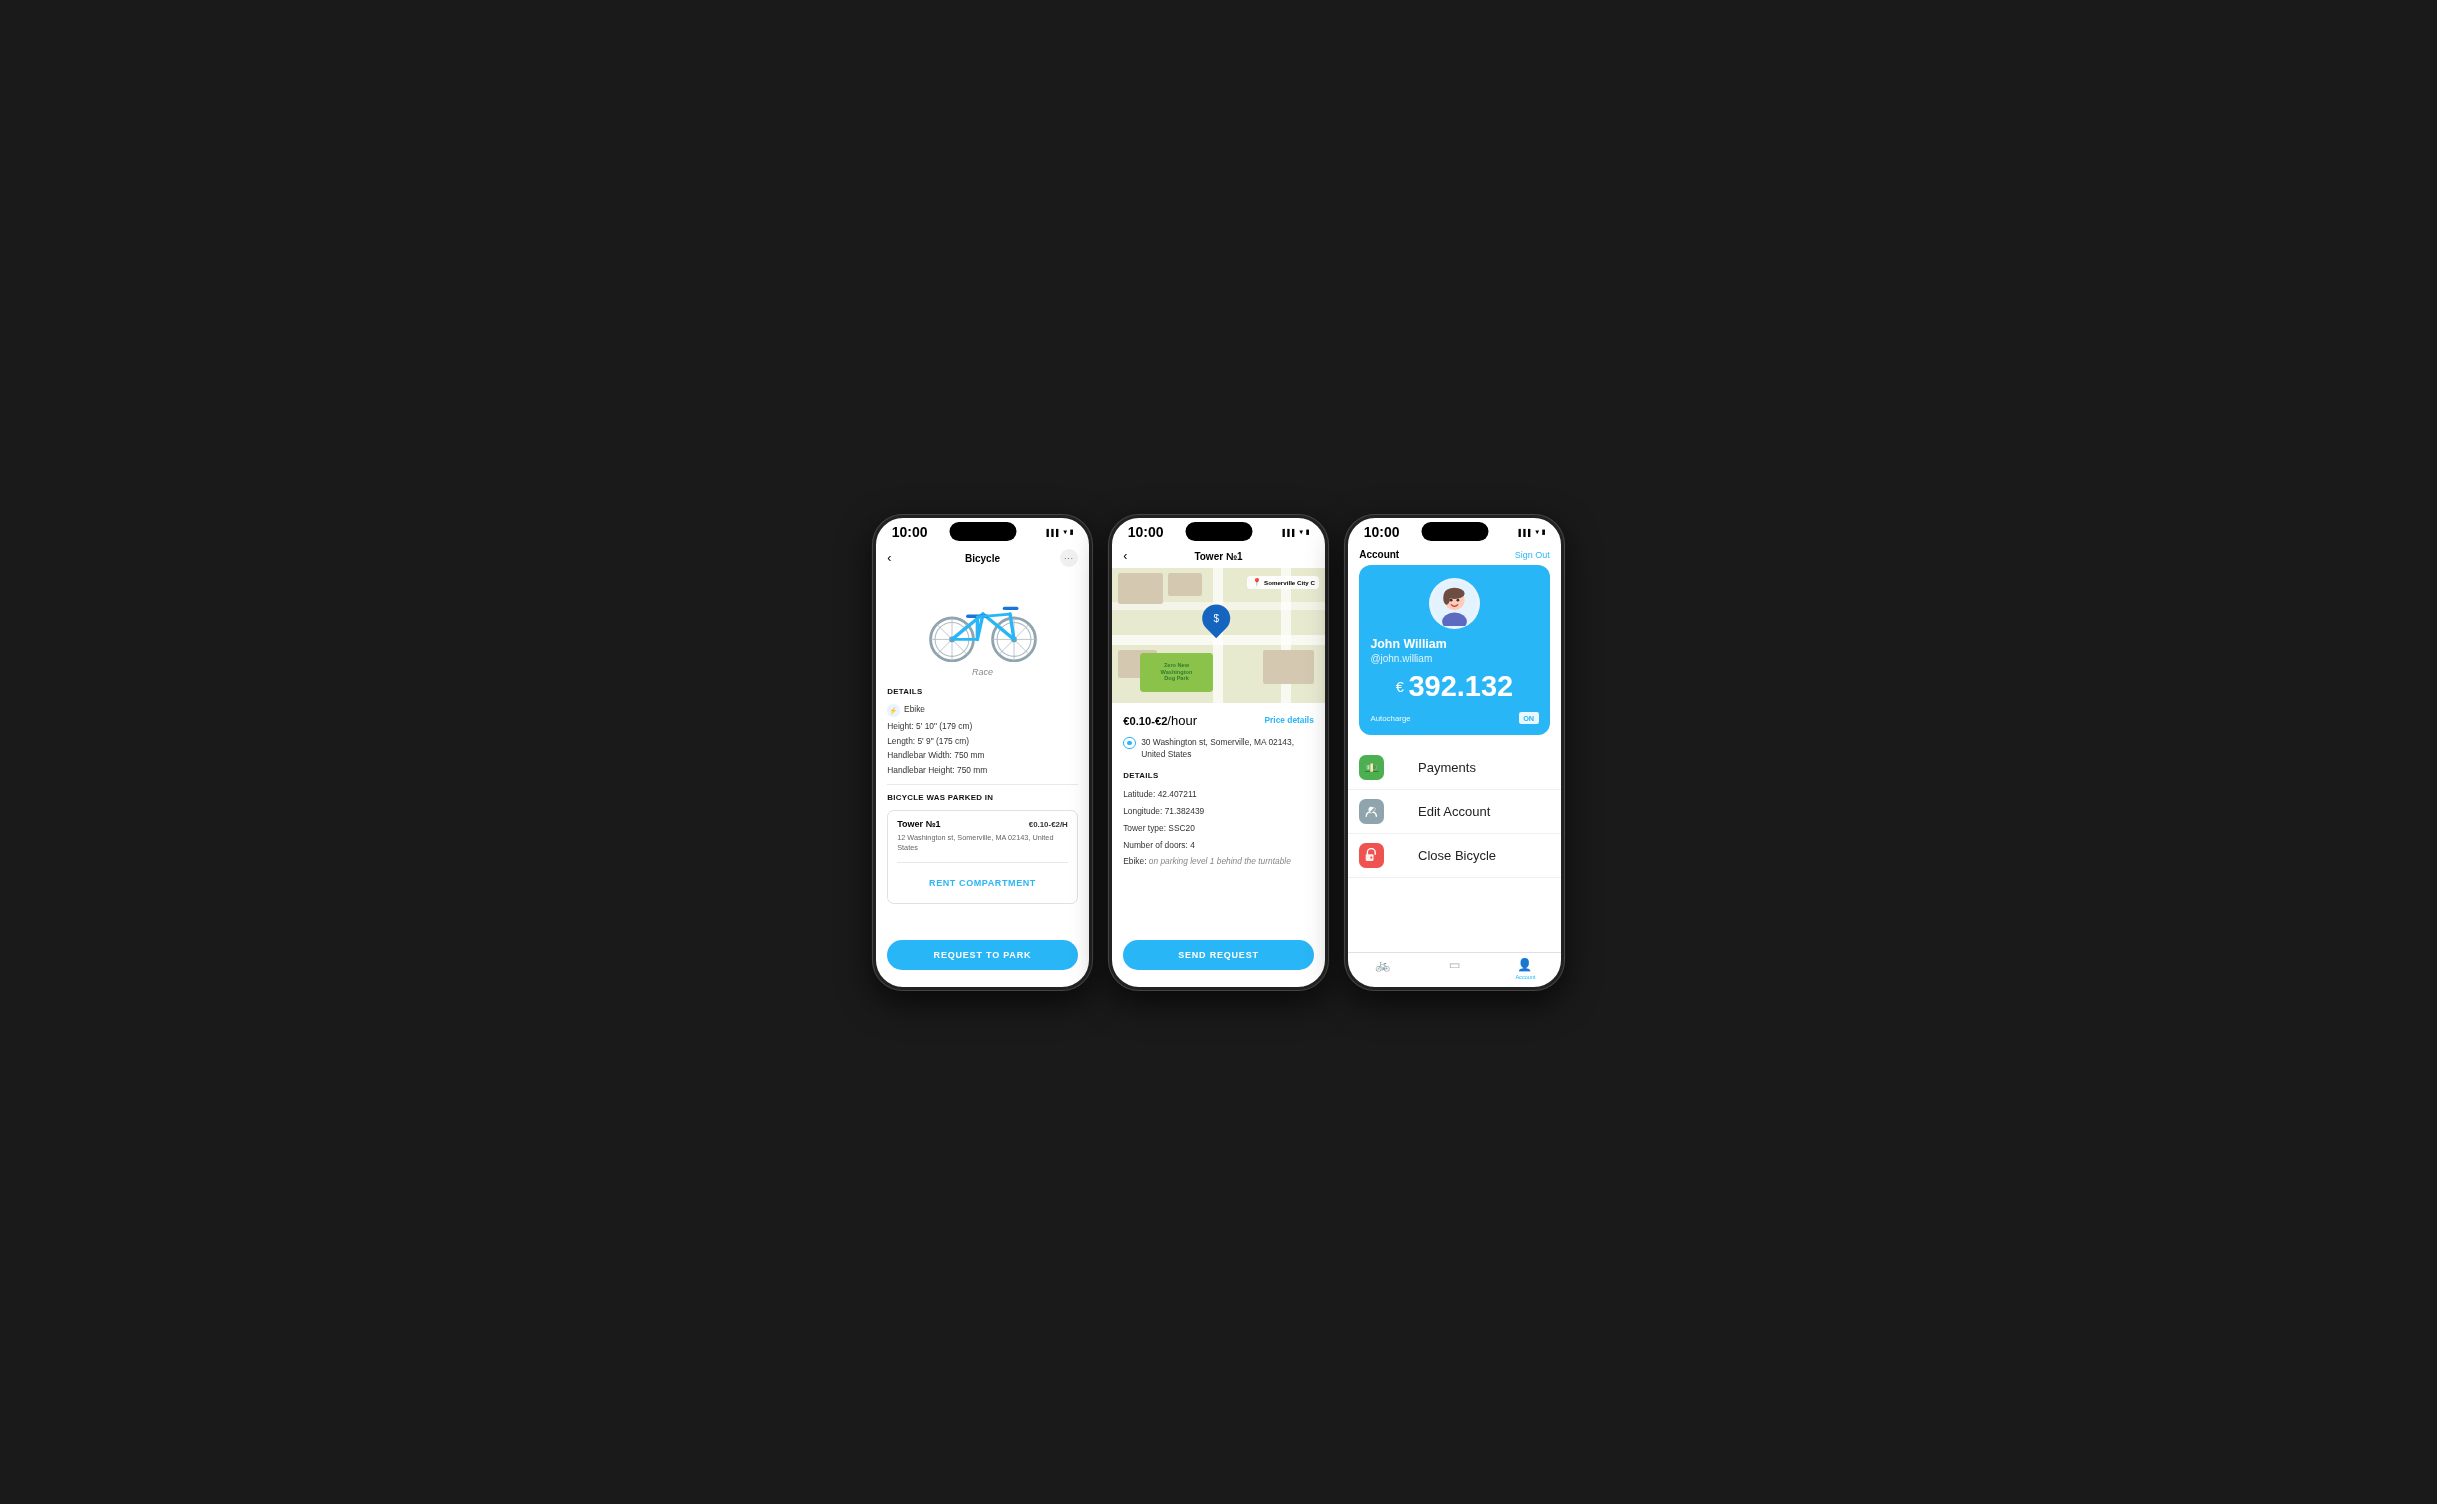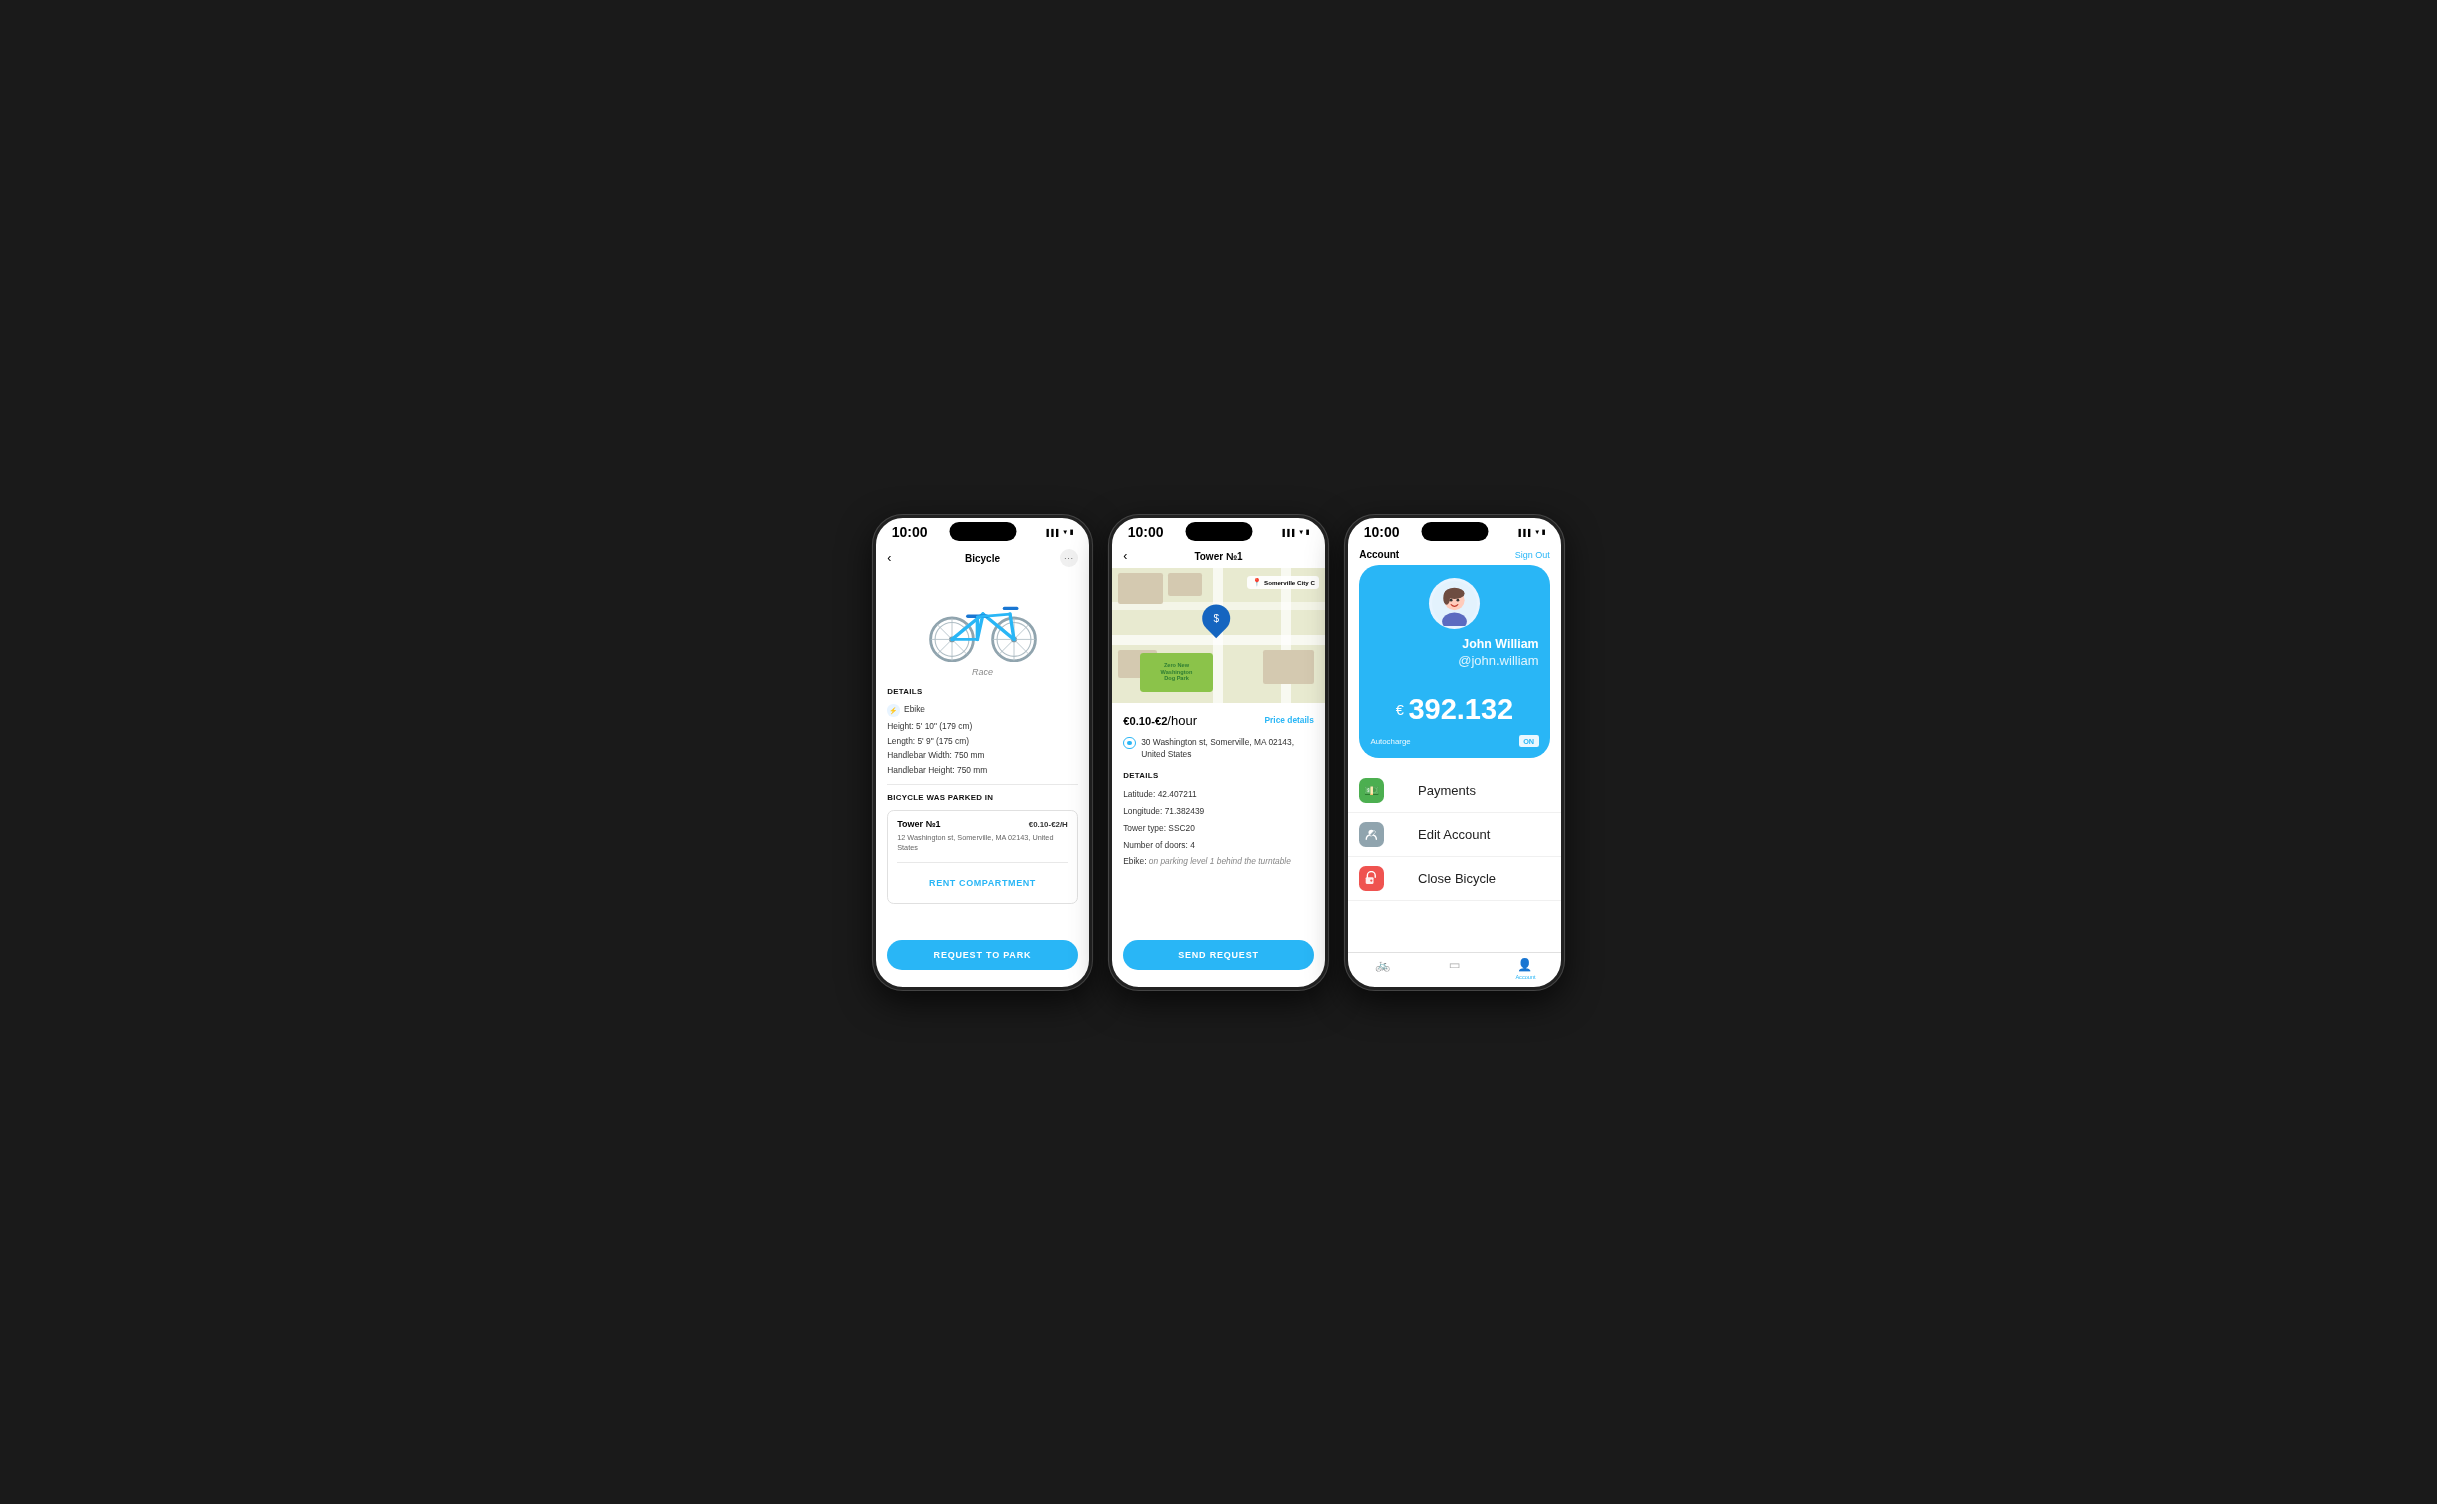--- a/index.html
+++ b/index.html
@@ -236,39 +236,39 @@
       align-items: center;
       justify-content: space-between;
       padding: 4.5px 11.2px 4.5px;
       flex-shrink: 0;
     }
     .account-title { font-size: 10px; font-weight: 700; }
     .sign-out { color: #29b6f6; font-size: 9px; font-weight: 500; cursor: pointer; }
     .account-card {
       margin: 0 11.2px 11.2px;
       background: #29b6f6;
-      border-radius: 20px;
+      border-radius: 12px;
       padding: 13.5px 11.2px 11.2px;
       color: #fff;
-      text-align: right;
+      text-align: left;
       flex-shrink: 0;
     }
     .avatar-circle {
       width: 51px;
       height: 51px;
       border-radius: 50%;
       background: #e8f4ff;
       margin: 0 auto 7.9px;
       overflow: hidden;
       display: flex;
       align-items: center;
       justify-content: center;
     }
     .user-name { font-size: 12.4px; font-weight: 700; margin-bottom: 2.2px; }
-    .user-handle { font-size: 13px; opacity: 0.85; margin-bottom: 27px; }
+    .user-handle { font-size: 10px; opacity: 0.85; margin-bottom: 8px; }
     .balance-row { display: flex; align-items: center; justify-content: center; gap: 4.5px; margin-bottom: 11.2px; }
     .euro-symbol { font-size: 14.6px; font-weight: 300; }
     .balance-amount { font-size: 29px; font-weight: 700; line-height: 1; }
     .autocharge-row {
       display: flex;
       justify-content: space-between;
       align-items: center;
       opacity: 0.9;
       font-size: 7.9px;
     }

